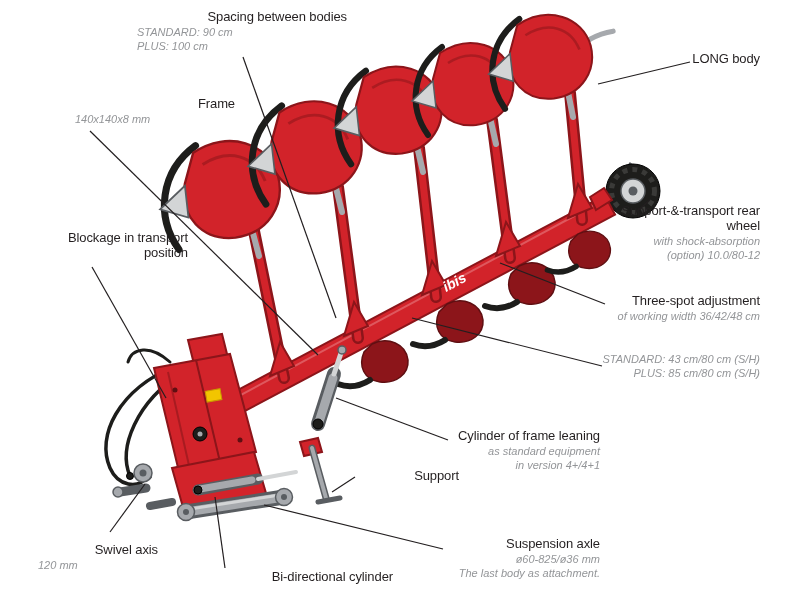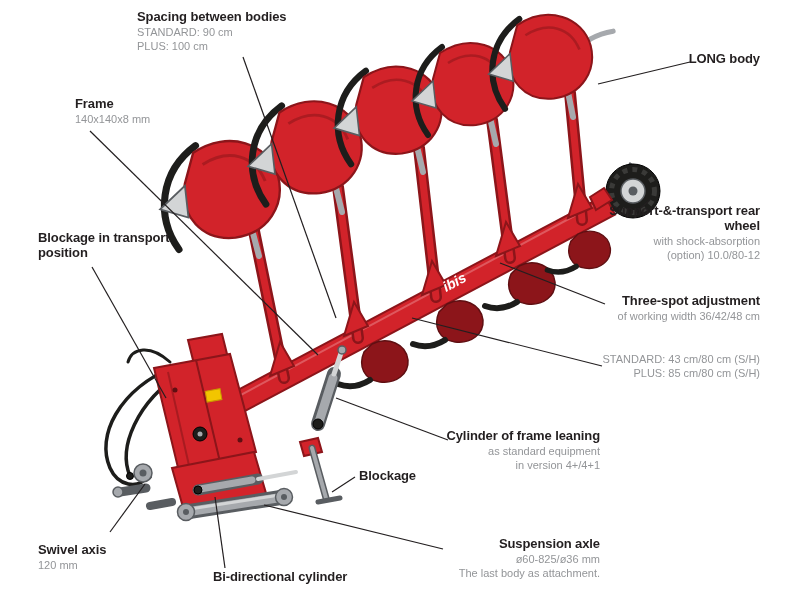--- a/index.html
+++ b/index.html
@@ -1,21 +1,21 @@
 <!DOCTYPE html>
 <html style="--red: #d2232a; --red_dark: #8c151a; --metal: #a6a9ad; --metal_dark: #595d61; --metal_light: #d3d5d6; --tire: #1d1d1b; --yellow: #f2c500; --line: #231f20; --title_text: #231f20; --sub_text: #939598; --background: #ffffff;"><head>
 <meta charset="utf-8">
 <style>
   html,body{margin:0;padding:0;background:#fff;}
   .stage{position:relative;width:800px;height:600px;background:var(--background,#fff);overflow:hidden;
          font-family:"Liberation Sans",sans-serif;}
   .art{position:absolute;left:0;top:0;}
   .callout{position:absolute;}
-  .callout .t{font-size:13px;font-weight:700;color:var(--title_text,#231f20);line-height:1.15;letter-spacing:-0.1px;}
-  .callout .s{font-size:11px;color:var(--sub_text,#939598);line-height:1.3;}
+  .callout .t{font-size:13px;font-weight:400;color:var(--title_text,#231f20);line-height:1.15;letter-spacing:-0.1px;text-align:right;}
+  .callout .s{font-size:11px;color:var(--sub_text,#939598);line-height:1.3;font-style:italic;}
   .r{text-align:right;}
   
   .f-red{fill:var(--red);stroke:var(--red_dark);stroke-width:2;}
   .f-reddk{fill:var(--red_dark);stroke:#5f0f12;stroke-width:1.5;}
   .f-metal{fill:var(--metal);stroke:var(--metal_dark);stroke-width:1.5;}
   .f-metallight{fill:var(--metal_light);stroke:var(--metal_dark);stroke-width:1.5;}
   .f-tire{fill:var(--tire);stroke:#000;stroke-width:1;}
   .leg-outer{stroke:var(--red_dark);stroke-width:12;stroke-linecap:round;fill:none;}
   .leg-inner{stroke:var(--red);stroke-width:7;stroke-linecap:round;fill:none;}
   .leg-grey{stroke:var(--metal);stroke-width:6;stroke-linecap:round;fill:none;}
@@ -224,21 +224,21 @@
     <div class="s">PLUS: 85 cm/80 cm (S/H)</div>
   </div>
 
   <div class="callout r" style="right:200px;top:429px;width:210px;">
     <div class="t">Cylinder of frame leaning</div>
     <div class="s">as standard equipment</div>
     <div class="s">in version 4+/4+1</div>
   </div>
 
   <div class="callout" style="left:359px;top:469px;width:100px;">
-    <div class="t">Blockage</div>
+    <div class="t">Support</div>
   </div>
 
   <div class="callout r" style="right:200px;top:537px;width:210px;">
     <div class="t">Suspension axle</div>
     <div class="s">ø60-825/ø36 mm</div>
     <div class="s">The last body as attachment.</div>
   </div>
 
   <div class="callout" style="left:38px;top:527px;width:120px;margin-top:16px;">
     <div class="t">Swivel axis</div>

